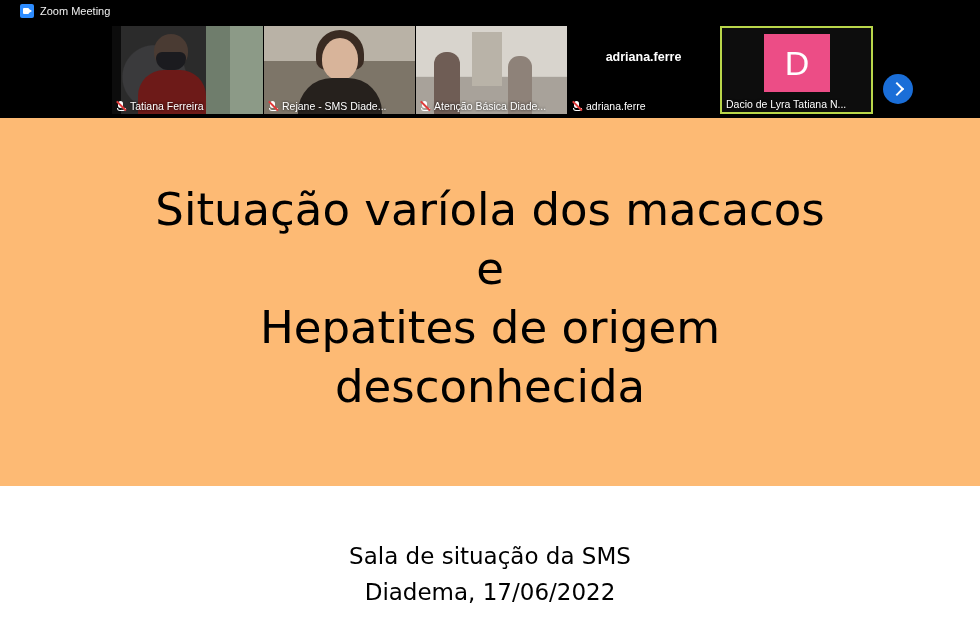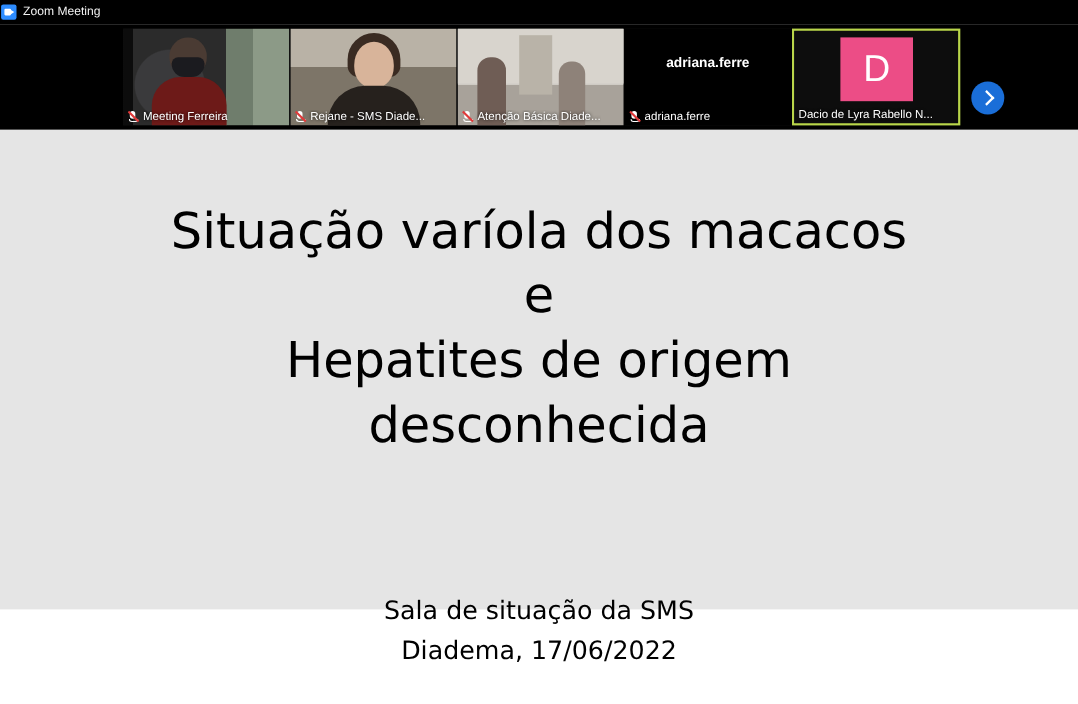--- a/index.html
+++ b/index.html
@@ -23,21 +23,21 @@
 
   
   .titlebar {
     position: absolute;
     top: 0; left: 0;
     width: 980px;
     height: 22px;
     background: #000000;
     display: flex;
     align-items: center;
-    padding-left: 1px;
+    padding-left: 20px;
     box-sizing: border-box;
   }
   .titlebar-icon {
     width: 14px;
     height: 14px;
     border-radius: 2px;
     background: #2d8cff;
     position: relative;
     margin-right: 6px;
     flex: none;
@@ -273,22 +273,22 @@
     border-right: 2px solid #ffffff;
     transform: rotate(45deg);
     margin-left: -3px;
   }
 
   
   .slide {
     position: absolute;
     top: 118px; left: 0;
     width: 980px;
-    height: 436px;
-    background: #e5e5e5;
+    height: 368px;
+    background: #fdba74;
   }
   .slide-title {
     position: absolute;
     top: 62px;
     left: 0; right: 0;
     text-align: center;
     color: #000000;
     font-size: 45px;
     line-height: 59px;
     font-family: "DejaVu Sans", sans-serif;
@@ -326,21 +326,21 @@
           <div class="head"></div>
           <div class="mask"></div>
           <div class="body"></div>
         </div>
         <div class="tile-name">
           <span class="mute-icon">
             <span class="mic"></span>
               <span class="base"></span>
               <span class="slash"></span>
           </span>
-          <span>Meeting Ferreira</span>
+          <span>Tatiana Ferreira</span>
         </div>
       </div>
 
       <div class="tile">
         <div class="vid-c">
           <div class="hair"></div>
           <div class="face"></div>
           <div class="shoulders"></div>
         </div>
         <div class="tile-name">
@@ -384,21 +384,21 @@
         </div>
       </div>
 
       <div class="tile active">
         <div class="vid-e">
           <div class="avatar-square">
             <span class="avatar-letter">D</span>
           </div>
         </div>
         <div class="tile-name">
-          <span>Dacio de Lyra Rabello N...</span>
+          <span>Dacio de Lyra Tatiana N...</span>
         </div>
       </div>
 
     </div>
 
     <div class="next-arrow">
       <span class="chev"></span>
     </div>
   </div>
 

